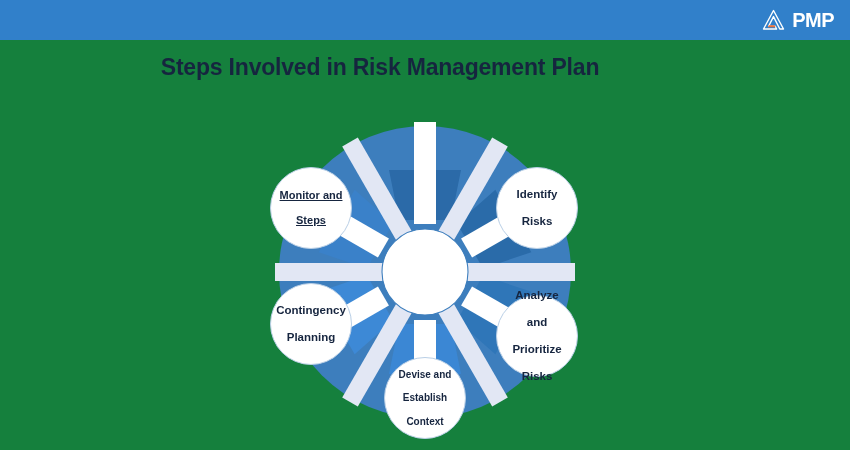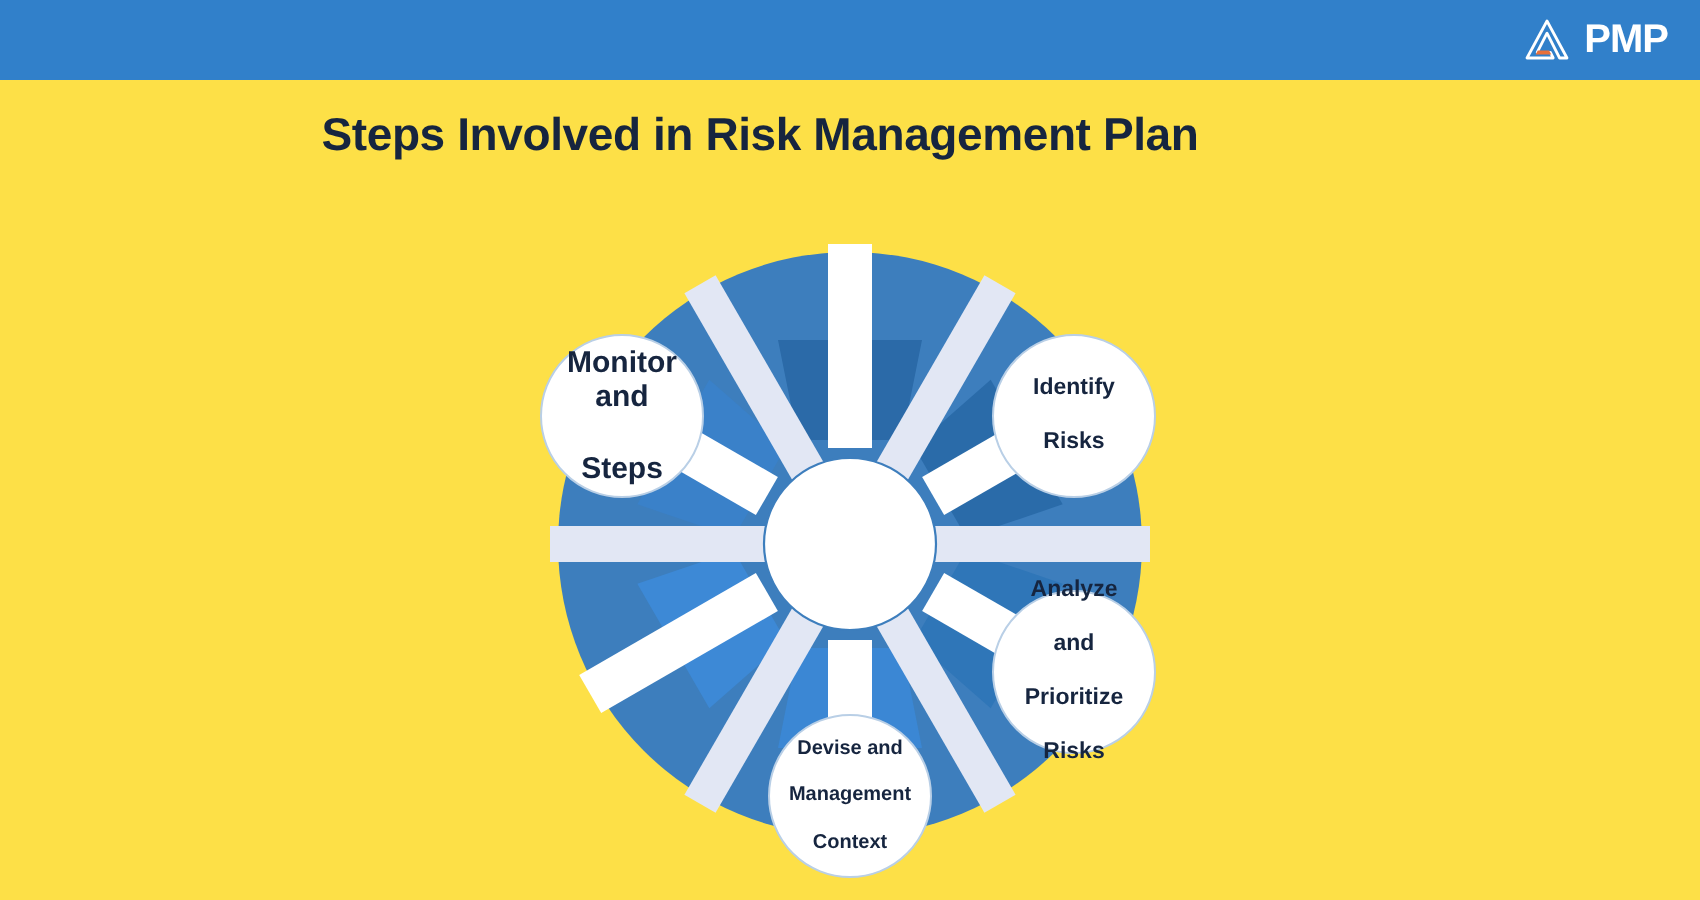--- a/index.html
+++ b/index.html
@@ -10,21 +10,21 @@
     width: 850px;
     height: 450px;
     overflow: hidden;
     background: #e2e7f4;
     font-family: "Liberation Sans", sans-serif;
   }
   .page {
     position: relative;
     width: 850px;
     height: 450px;
-    background: #fde047;
+    background: #15803d;
   }
 
   
   .header {
     position: absolute;
     left: 0;
     top: 0;
     width: 850px;
     height: 40px;
     background: #3180ca;
@@ -97,21 +97,21 @@
     font-family: "Liberation Sans", sans-serif;
     line-height: 1.18;
   }
   .node span { display: block; padding: 0 4px; }
 
   .node-1 { left: 384px; top: 97px;  width: 82px; height: 82px; font-size: 11.5px; }
   .node-2 { left: 496px; top: 167px; width: 82px; height: 82px; font-size: 11.5px; }
   .node-3 { left: 496px; top: 283px; width: 82px; height: 82px; font-size: 11.5px; margin-top: 12px; }
   .node-4 { left: 384px; top: 357px; width: 82px; height: 82px; font-size: 10px; }
   .node-5 { left: 270px; top: 283px; width: 82px; height: 82px; font-size: 11.5px; }
-  .node-6 { left: 270px; top: 167px; width: 82px; height: 82px; font-size: 15px; }
+  .node-6 { left: 270px; top: 167px; width: 82px; height: 82px; font-size: 11px; text-decoration: underline; }
 </style>
 </head>
 <body style="background: rgb(226, 231, 244);">
 
 <div class="page">
 
   <div class="header" style="background: rgb(49, 128, 202);">
     <div class="logo">
       <svg class="logo-mark" viewBox="0 0 24 22">
         <path d="M11.5 1.5 L21.5 20 L17.8 20 L11.5 7.6 L6.6 17.2 L13.2 17.2 L14.6 20 L1.5 20 Z" fill="none" stroke="#ffffff" stroke-width="1.4" stroke-linejoin="round"></path>
@@ -192,25 +192,31 @@
       <span>Analyze</span><br>
       <span>and</span><br>
       <span>Prioritize</span><br>
       <span>Risks</span>
     </span>
   </div>
 
   <div class="node node-4">
     <span>
       <span>Devise and</span><br>
-      <span>Management</span><br>
+      <span>Establish</span><br>
       <span>Context</span>
     </span>
   </div>
 
+  <div class="node node-5">
+    <span>
+      <span>Contingency</span><br>
+      <span>Planning</span>
+    </span>
+  </div>
 
   <div class="node node-6">
     <span>
       <span>Monitor and</span><br>
       <span>Steps</span>
     </span>
   </div>
 
 </div>
 

